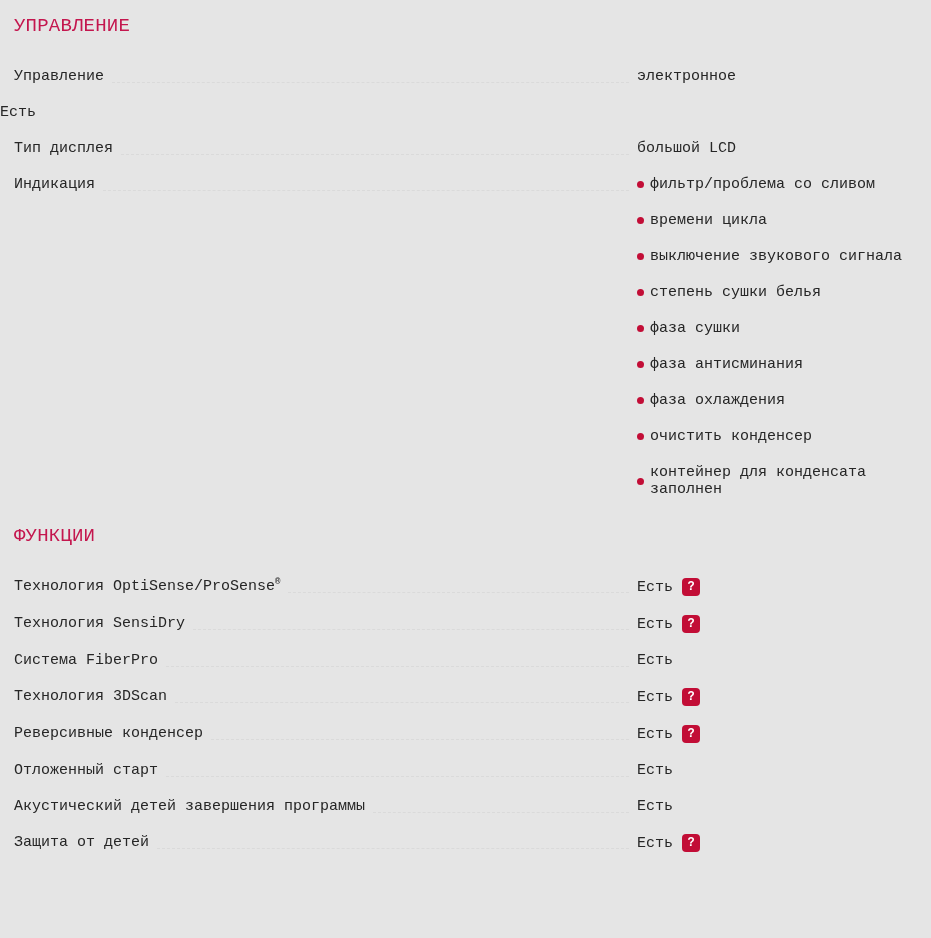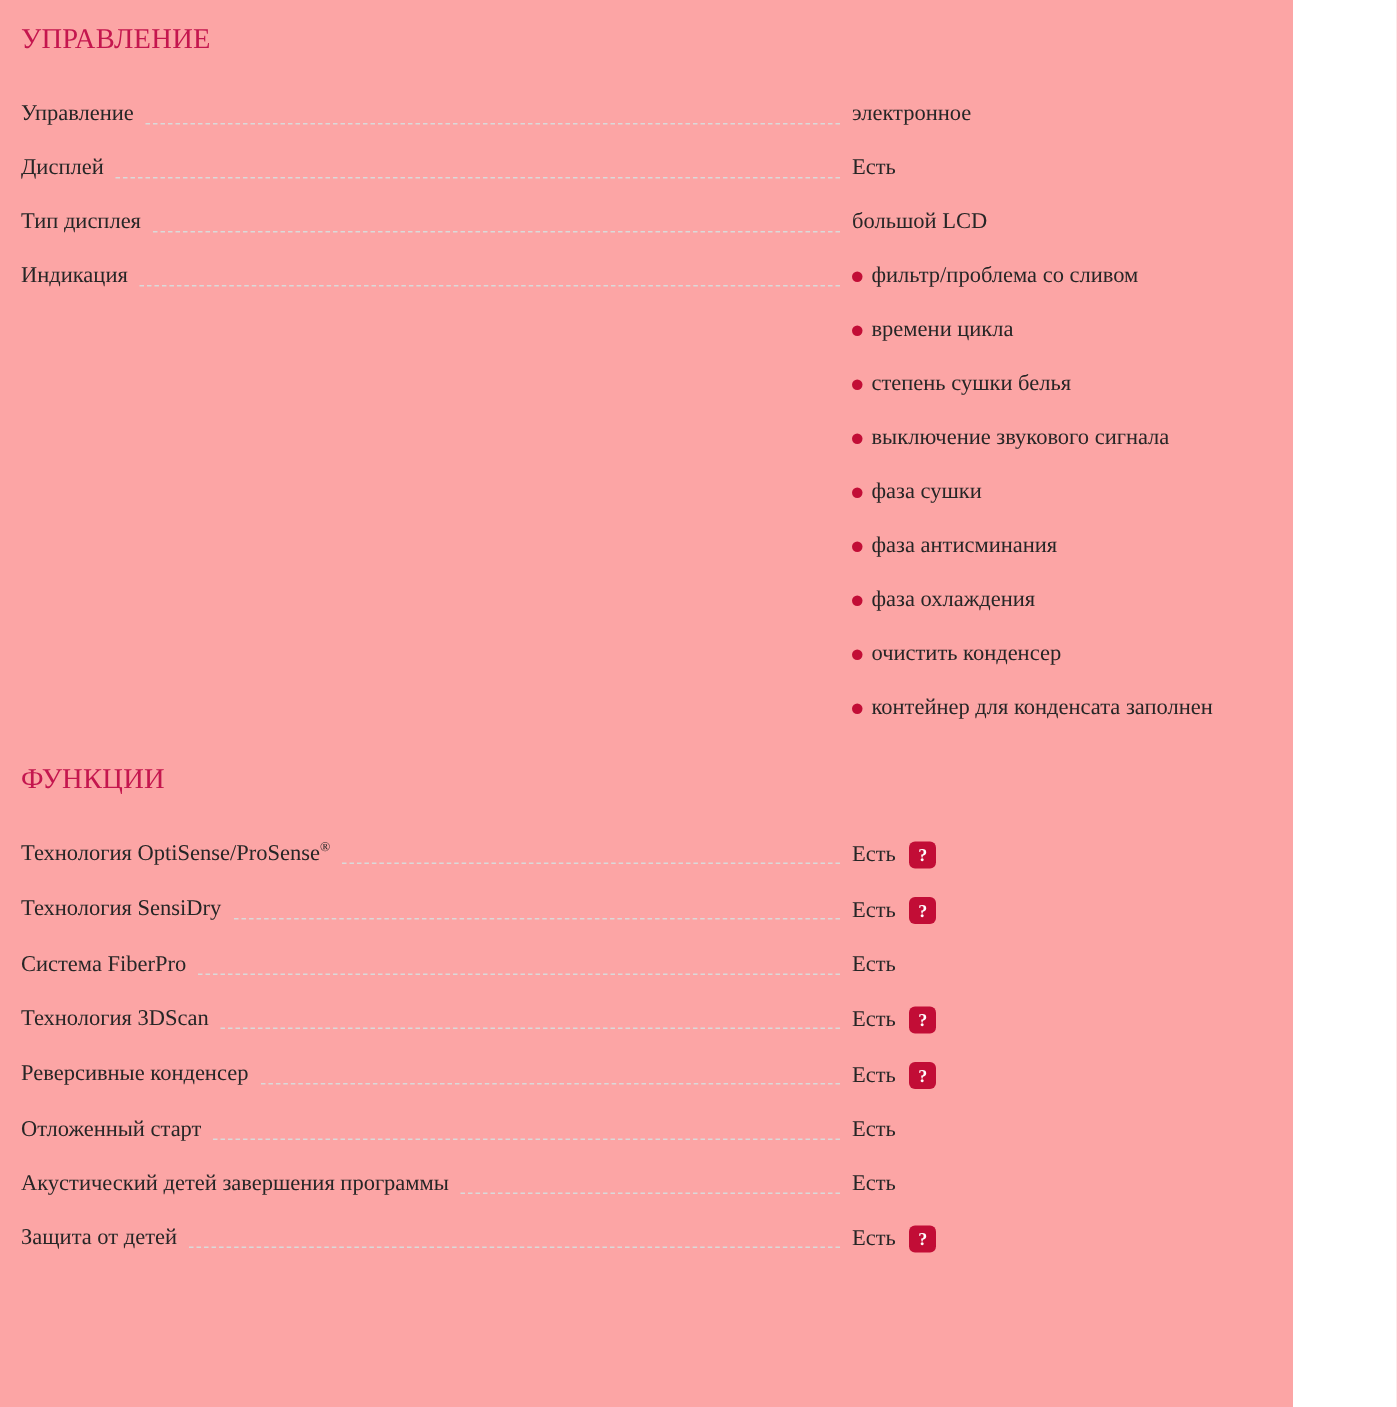--- a/index.html
+++ b/index.html
@@ -1,28 +1,28 @@
 <!DOCTYPE html>
 <html><head>
 <meta charset="utf-8">
 <style>
   html, body {
     margin: 0;
     padding: 0;
     background: #ffffff;
   }
   .page {
-    width: 862px;
+    width: 931px;
     height: 938px;
     box-sizing: border-box;
     padding: 15px 0 0 0;
-    font-family: Liberation Serif, serif;
+    font-family: Liberation Mono, monospace;
     color: #262626;
     overflow: hidden;
-    background: #fca5a5;
+    background: #e5e5e5;
   }
   .section { padding: 0; }
   .section + .section { margin-top: 27px; }
   .sec-title {
     margin: 0 0 30px 14px;
     font-size: 19px;
     line-height: 23px;
     font-weight: 400;
     color: #c4164e;
     letter-spacing: 0.2px;
@@ -114,24 +114,20 @@
         <span class="lbl">Управление</span>
         <span class="leader"></span>
       </div>
       <div class="right">
         <div class="val">электронное</div>
       </div>
     </div>
 
 
     <div class="row">
-      <div class="left">
-        <span class="lbl">Дисплей</span>
-        <span class="leader"></span>
-      </div>
       <div class="right">
         <div class="val">Есть</div>
       </div>
     </div>
 
     <div class="row">
       <div class="left">
         <span class="lbl">Тип дисплея</span>
         <span class="leader"></span>
       </div>
@@ -149,25 +145,25 @@
         <div class="bullet-item">
           <span class="dot"></span>
           <span>фильтр/проблема со сливом</span>
         </div>
         <div class="bullet-item">
           <span class="dot"></span>
           <span>времени цикла</span>
         </div>
         <div class="bullet-item">
           <span class="dot"></span>
+          <span>выключение звукового сигнала</span>
+        </div>
+        <div class="bullet-item">
+          <span class="dot"></span>
           <span>степень сушки белья</span>
-        </div>
-        <div class="bullet-item">
-          <span class="dot"></span>
-          <span>выключение звукового сигнала</span>
         </div>
         <div class="bullet-item">
           <span class="dot"></span>
           <span>фаза сушки</span>
         </div>
         <div class="bullet-item">
           <span class="dot"></span>
           <span>фаза антисминания</span>
         </div>
         <div class="bullet-item">

